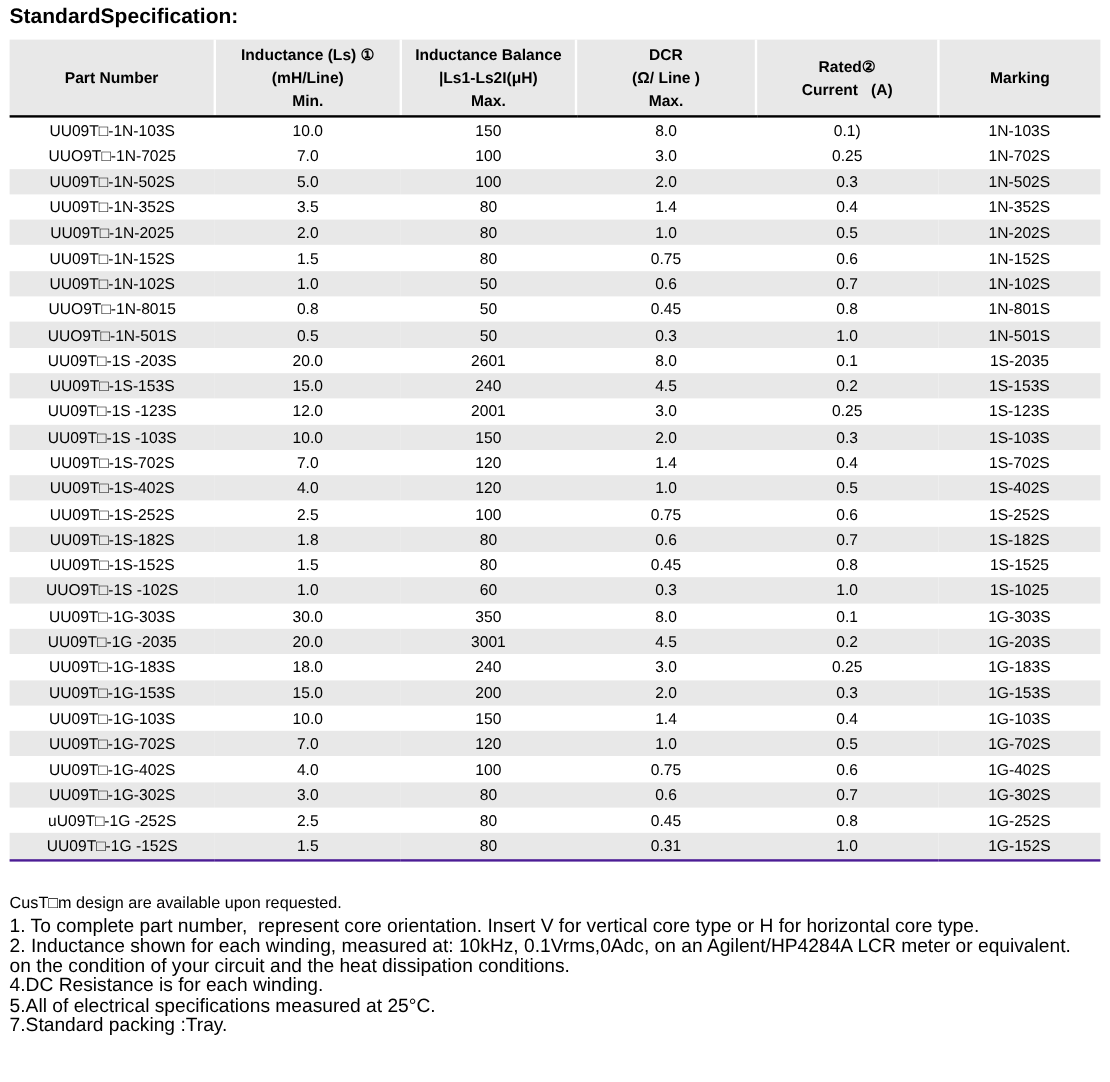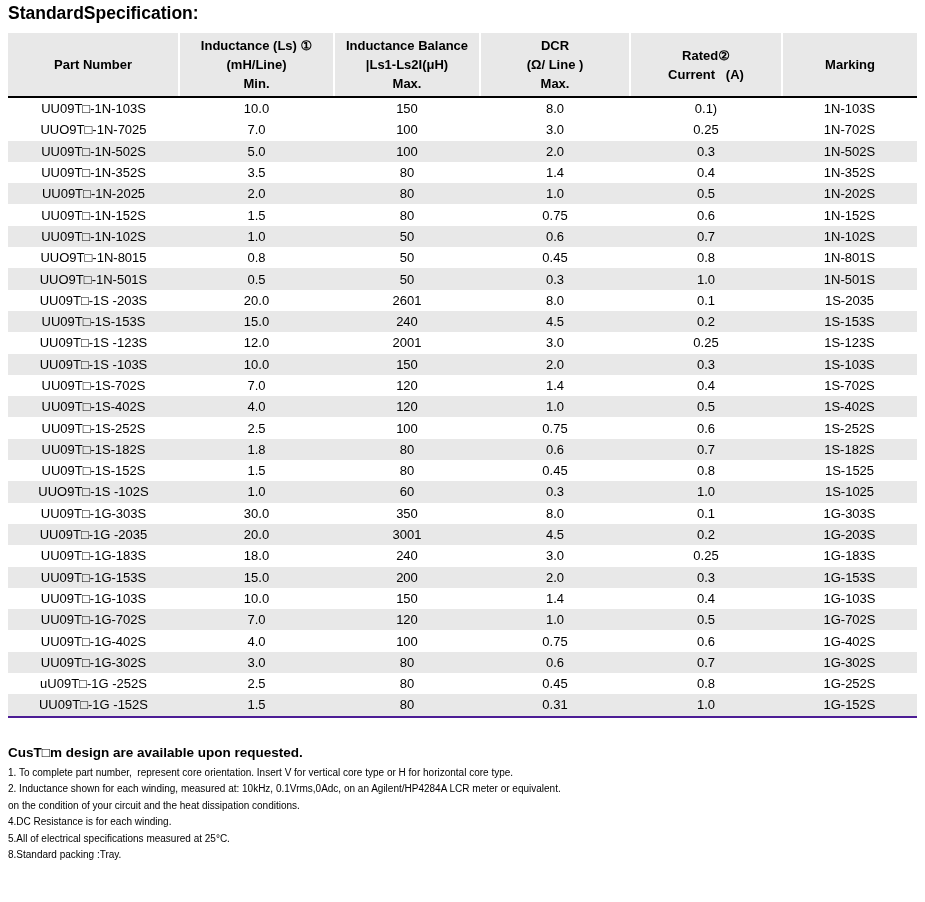--- a/index.html
+++ b/index.html
@@ -29,24 +29,24 @@
   table.spec td{
     font-size:13px;text-align:center;vertical-align:middle;
     height:21.3px;padding:0;white-space:pre;
   }
   table.spec tbody tr.striped td{background:#e8e8e8;}
   table.spec tbody tr:last-child td{border-bottom:2px solid #4c1d95;}
   .notes{
     position:absolute;left:8px;top:744px;width:910px;
   }
   .custom-line{
-    font-size:13.5px;font-weight:bold;line-height:18px;margin-bottom:3px;white-space:pre;
+    font-size:13.5px;font-weight:normal;line-height:18px;margin-bottom:3px;white-space:pre;
   }
   .note-lines div{
-    font-size:10px;line-height:16.4px;white-space:pre;
+    font-size:16px;line-height:16.4px;white-space:pre;
   }
 </style>
 </head>
 <body>
 
 <div class="page">
 
   <div class="title">StandardSpecification:</div>
 
   <table class="spec">
@@ -324,17 +324,17 @@
   </table>
 
   <div class="notes">
     <div class="custom-line">CusT□m design are available upon requested.</div>
     <div class="note-lines" id="notes-list">
         <div>1. To complete part number,  represent core orientation. Insert V for vertical core type or H for horizontal core type.</div>
         <div>2. Inductance shown for each winding, measured at: 10kHz, 0.1Vrms,0Adc, on an Agilent/HP4284A LCR meter or equivalent.</div>
         <div>on the condition of your circuit and the heat dissipation conditions.</div>
         <div>4.DC Resistance is for each winding.</div>
         <div>5.All of electrical specifications measured at 25°C.</div>
-        <div>8.Standard packing :Tray.</div>
+        <div>7.Standard packing :Tray.</div>
       </div>
   </div>
 
 </div>
 
 </body></html>

